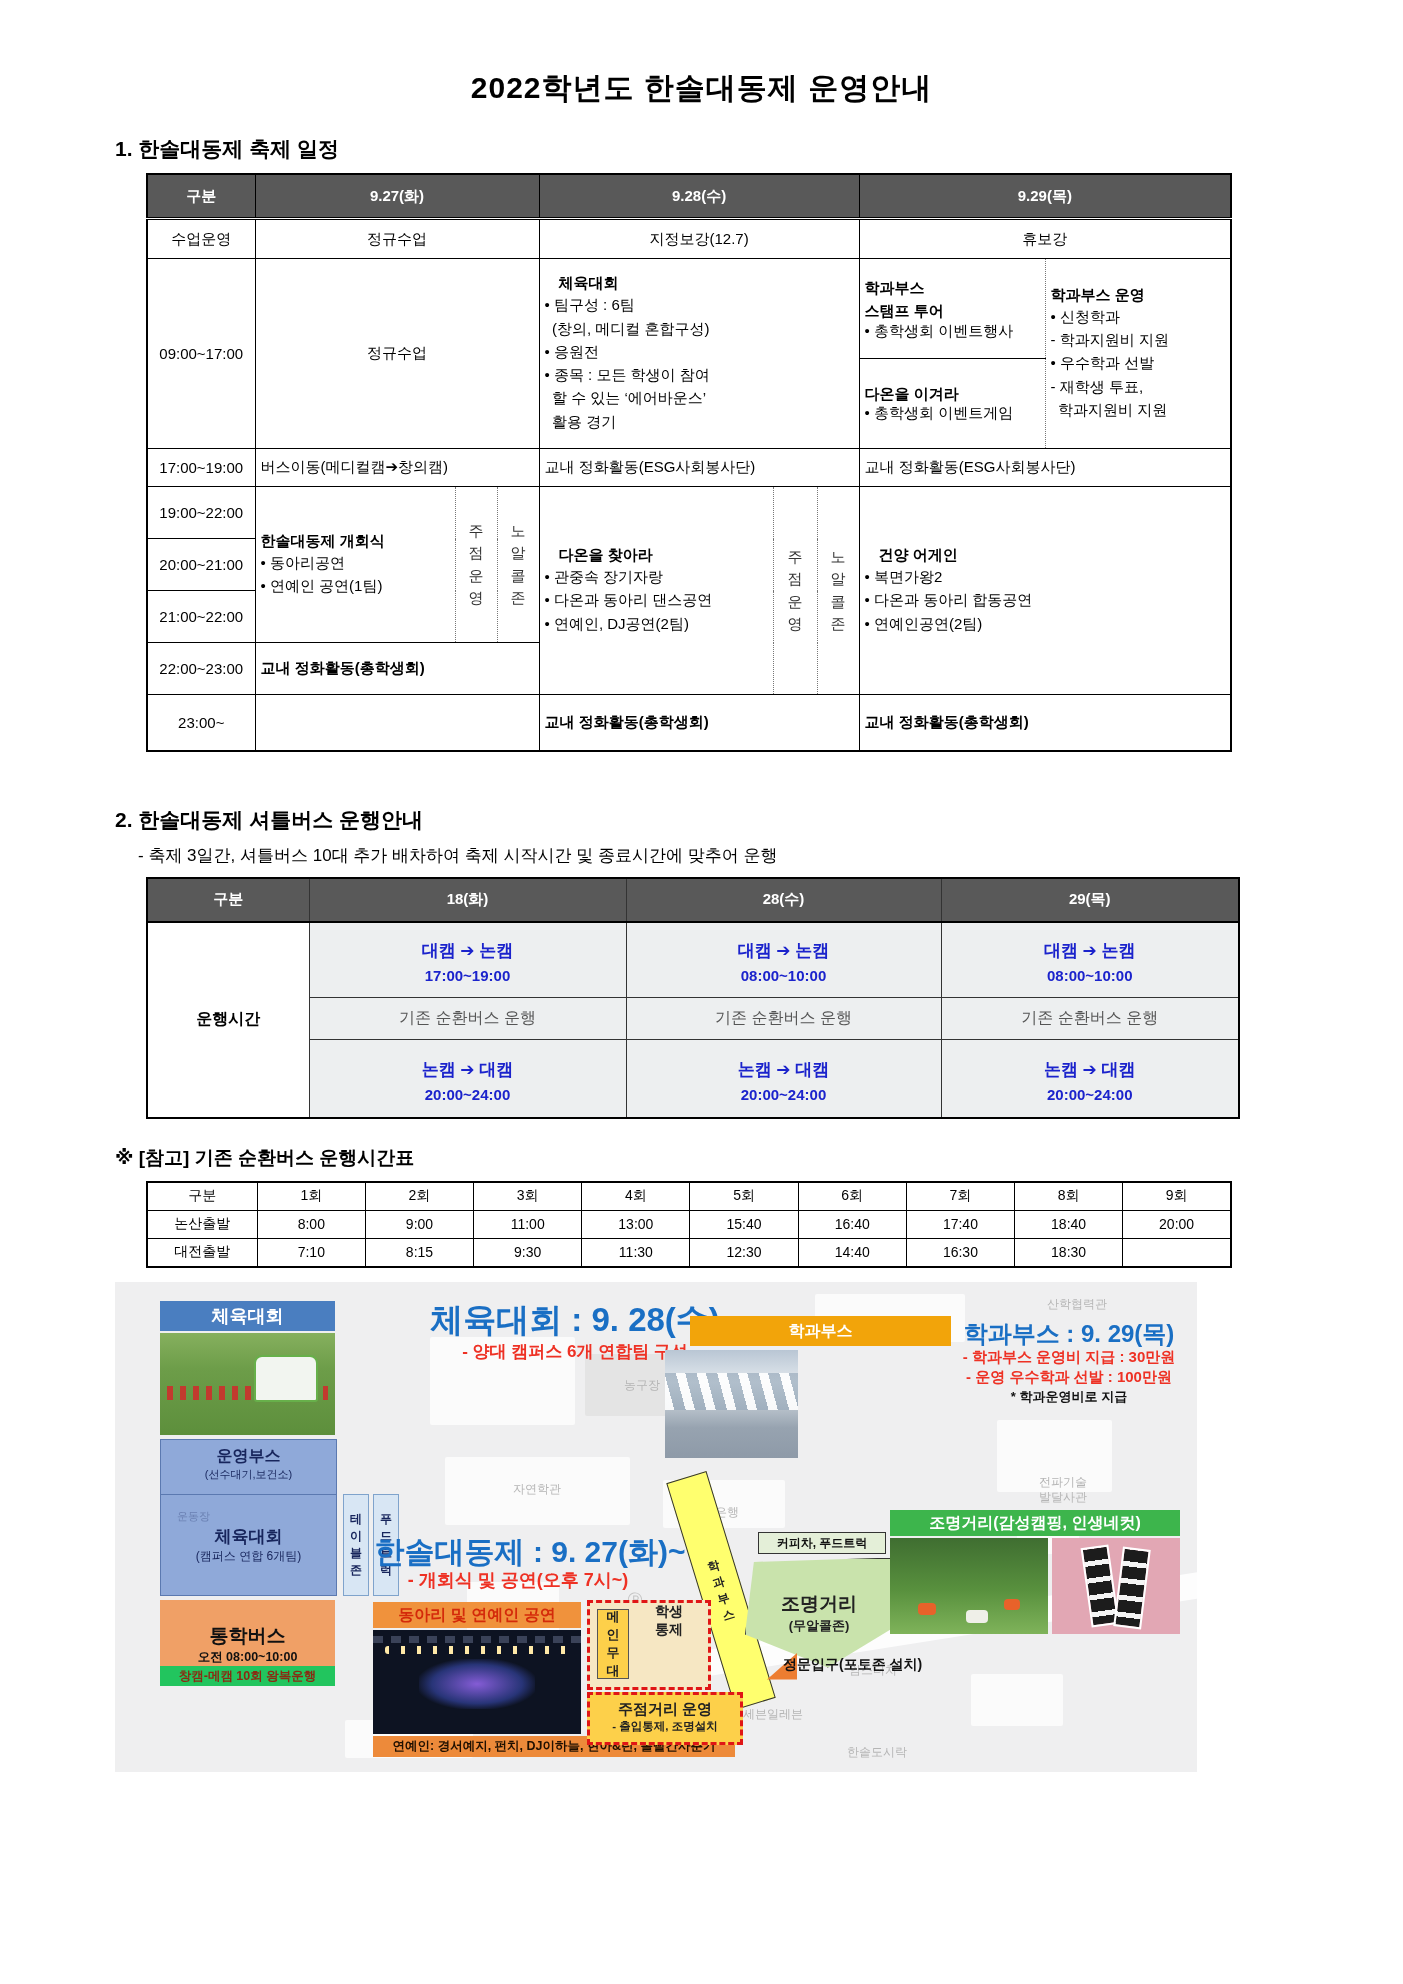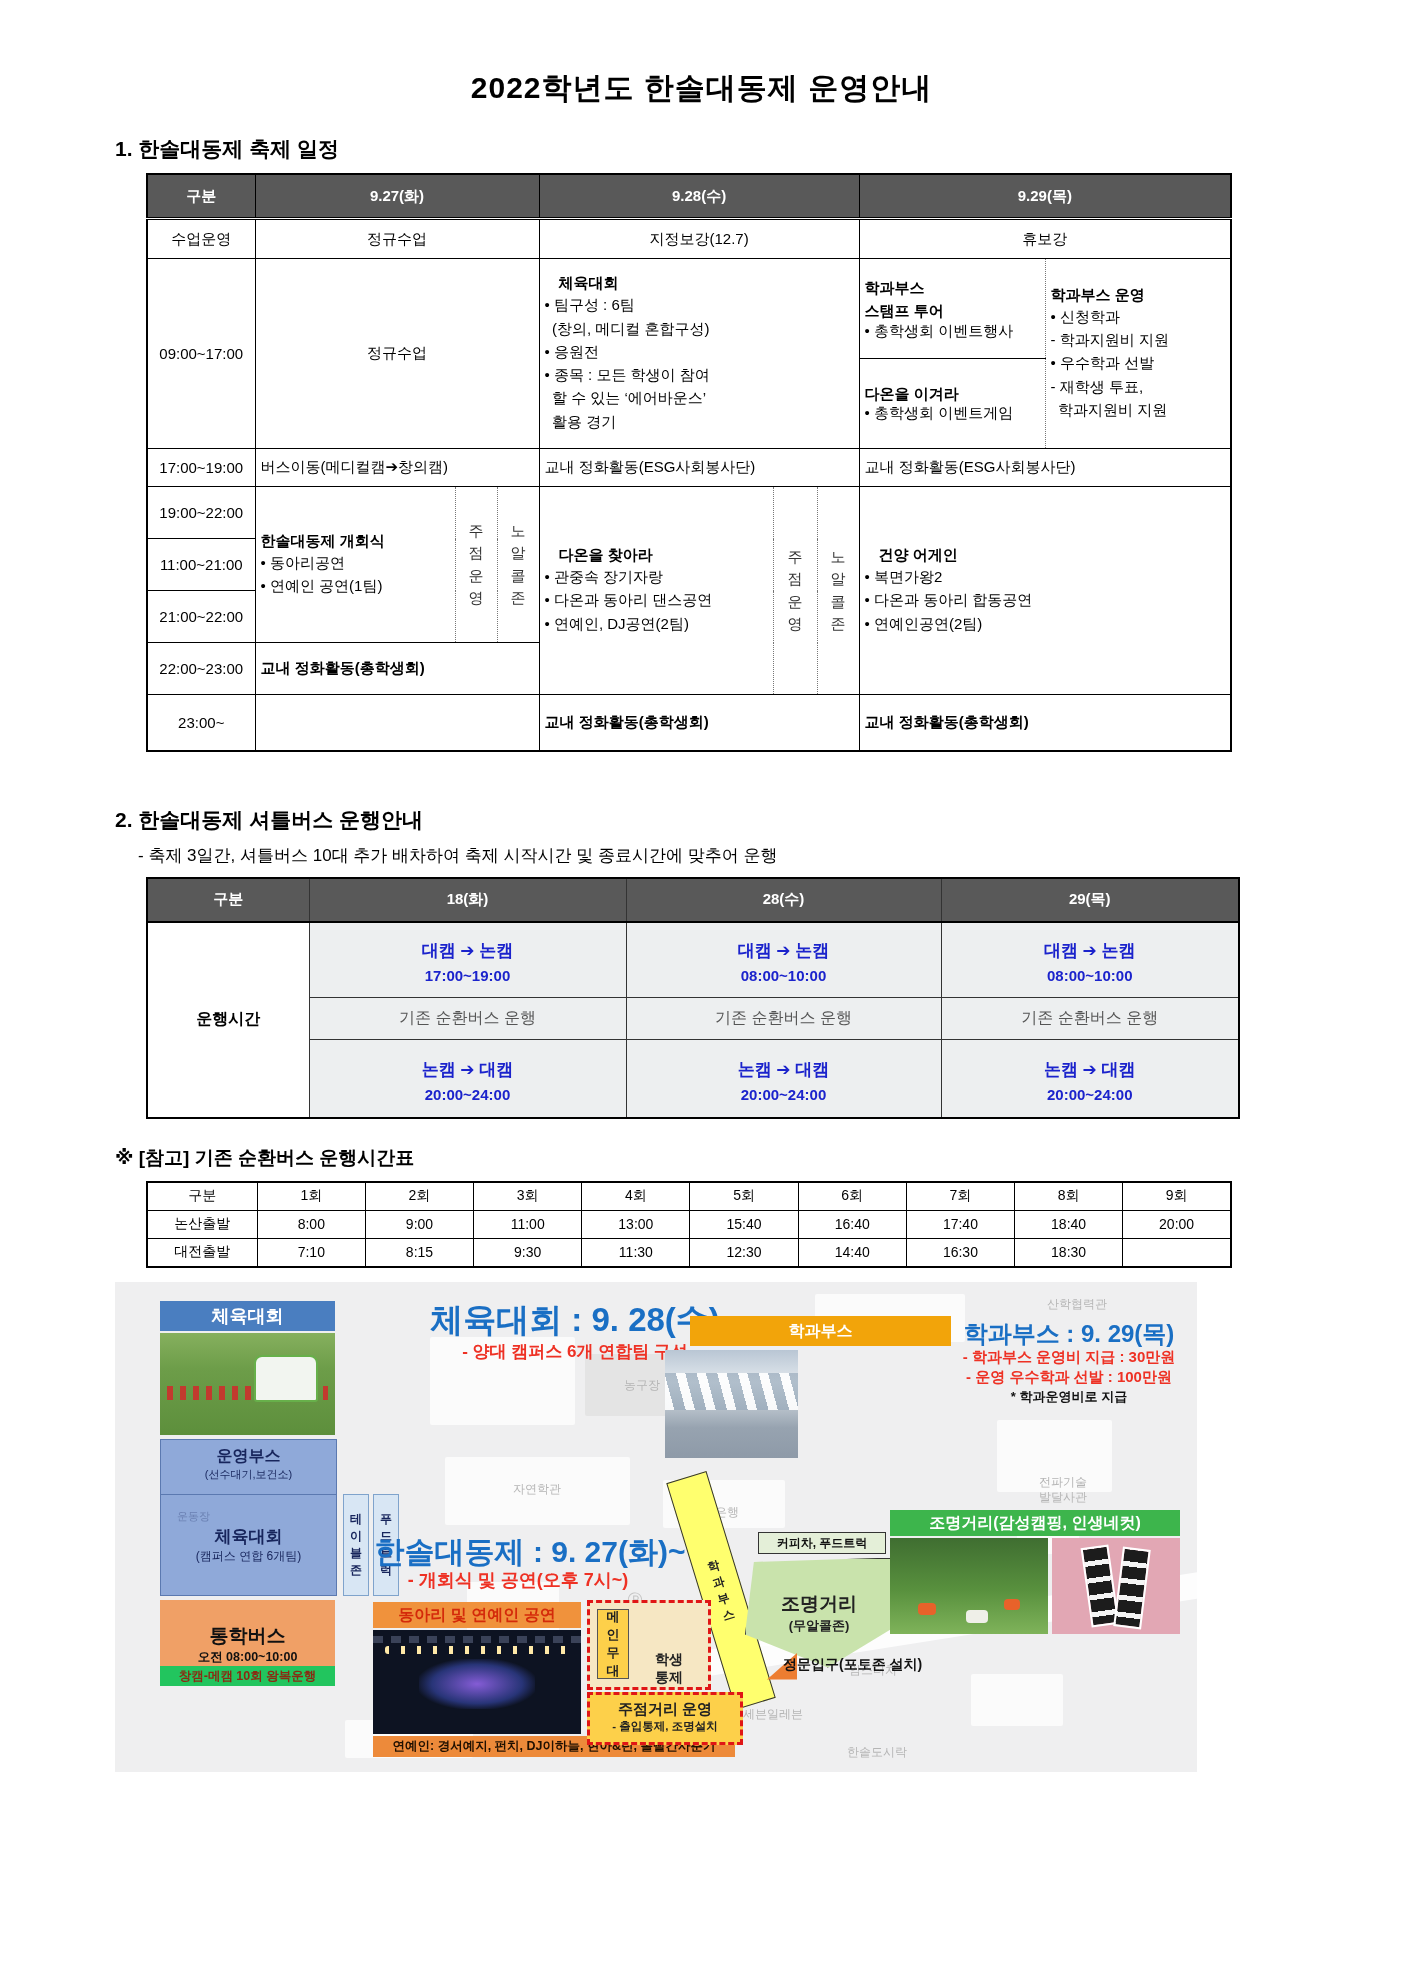--- a/index.html
+++ b/index.html
@@ -76,21 +76,21 @@
   .ph-trees{background:linear-gradient(180deg,#3f6e31 0%,#59913e 55%,#7fb35a 100%);}
   .ph-trees .bag1{position:absolute;left:18%;top:68%;width:18px;height:12px;background:#e8622a;border-radius:4px;}
   .ph-trees .bag2{position:absolute;left:48%;top:76%;width:22px;height:13px;background:#efefe8;border-radius:4px;}
   .ph-trees .bag3{position:absolute;left:72%;top:64%;width:16px;height:11px;background:#e8622a;border-radius:4px;}
   .ph-strip{background:#e2a7b4;}
   .ph-strip .strip{position:absolute;width:24px;height:76px;border:2px solid #fff;background:repeating-linear-gradient(180deg,#1c1c1c 0 12px,#f4f4f4 12px 17px);}
 
   .road-y{position:absolute;background:#ffff6e;border:1.5px solid #333;display:flex;align-items:center;justify-content:center;color:#222;font-weight:bold;font-size:12px;}
   .stage-dash{position:absolute;border:3px dashed #e01616;background:#f6e7c3;}
   .mainstage{position:absolute;left:7px;top:6px;width:30px;height:68px;background:#fdd04a;border:1px solid #555;display:flex;align-items:center;justify-content:center;font-weight:bold;font-size:13px;color:#222;}
-  .studctl{position:absolute;left:44px;top:0;width:70px;height:100%;display:flex;align-items:flex-end;justify-content:center;font-weight:bold;font-size:14px;color:#222;text-align:center;}
+  .studctl{position:absolute;left:44px;top:0;width:70px;height:100%;display:flex;align-items:flex-start;justify-content:center;font-weight:bold;font-size:14px;color:#222;text-align:center;}
   .pubbox{position:absolute;border:3px dashed #e01616;background:#fdd04a;color:#222;text-align:center;padding-top:5px;}
   .coffee{position:absolute;background:#e4efd8;border:1px solid #333;color:#111;font-weight:bold;font-size:12px;text-align:center;line-height:20px;}
   .lightzone{position:absolute;background:#c9e3ac;border:1.5px solid #333;clip-path:polygon(6% 4%,100% 0,100% 64%,56% 100%,0 70%);display:flex;flex-direction:column;align-items:center;justify-content:center;color:#222;text-align:center;}
   .gatewedge{position:absolute;background:#ed7d31;clip-path:polygon(0 100%,100% 12%,100% 100%);}
   .light-hd{position:absolute;background:#3db54c;color:#fff;font-weight:bold;font-size:16px;text-align:center;line-height:26px;}
   .stage-hd{position:absolute;background:#f0923c;color:#d42a0a;font-weight:bold;font-size:16px;text-align:center;line-height:26px;}
   .artists{position:absolute;background:#ed8a3a;color:#201000;font-weight:bold;font-size:12.5px;text-align:center;line-height:21px;}
   .field-bg-label{position:absolute;left:16px;top:14px;color:#6b81b3;font-size:11px;font-weight:normal;}
 </style>
 </head>
@@ -195,21 +195,21 @@
 콜
 존</span></td>
       <td class="day" colspan="2" rowspan="4">
         <div class="bold ind">건양 어게인</div>
         <div class="ml">• 복면가왕2
 • 다온과 동아리 합동공연
 • 연예인공연(2팀)</div>
       </td>
     </tr>
     <tr style="height:52px">
-      <td class="timec">11:00~21:00</td>
+      <td class="timec">20:00~21:00</td>
     </tr>
     <tr style="height:52px">
       <td class="timec">21:00~22:00</td>
     </tr>
     <tr style="height:52px">
       <td class="timec">22:00~23:00</td>
       <td class="bold pl" colspan="3">교내 정화활동(총학생회)</td>
     </tr>
     <tr style="height:56px">
       <td class="timec">23:00~</td>

